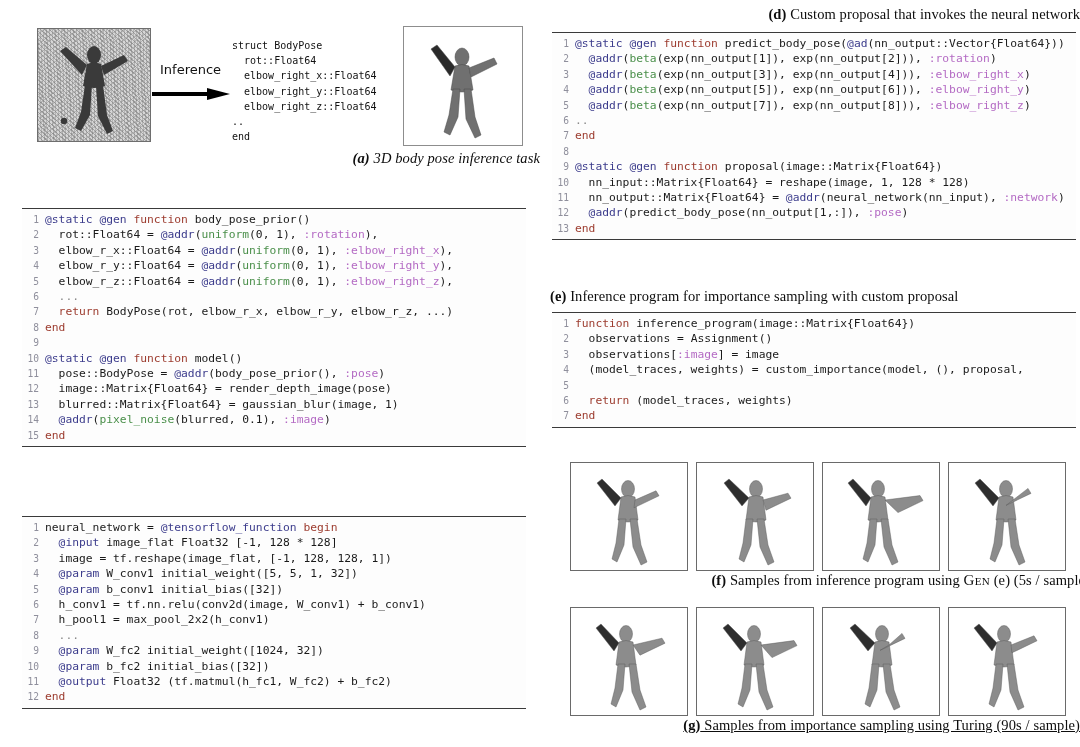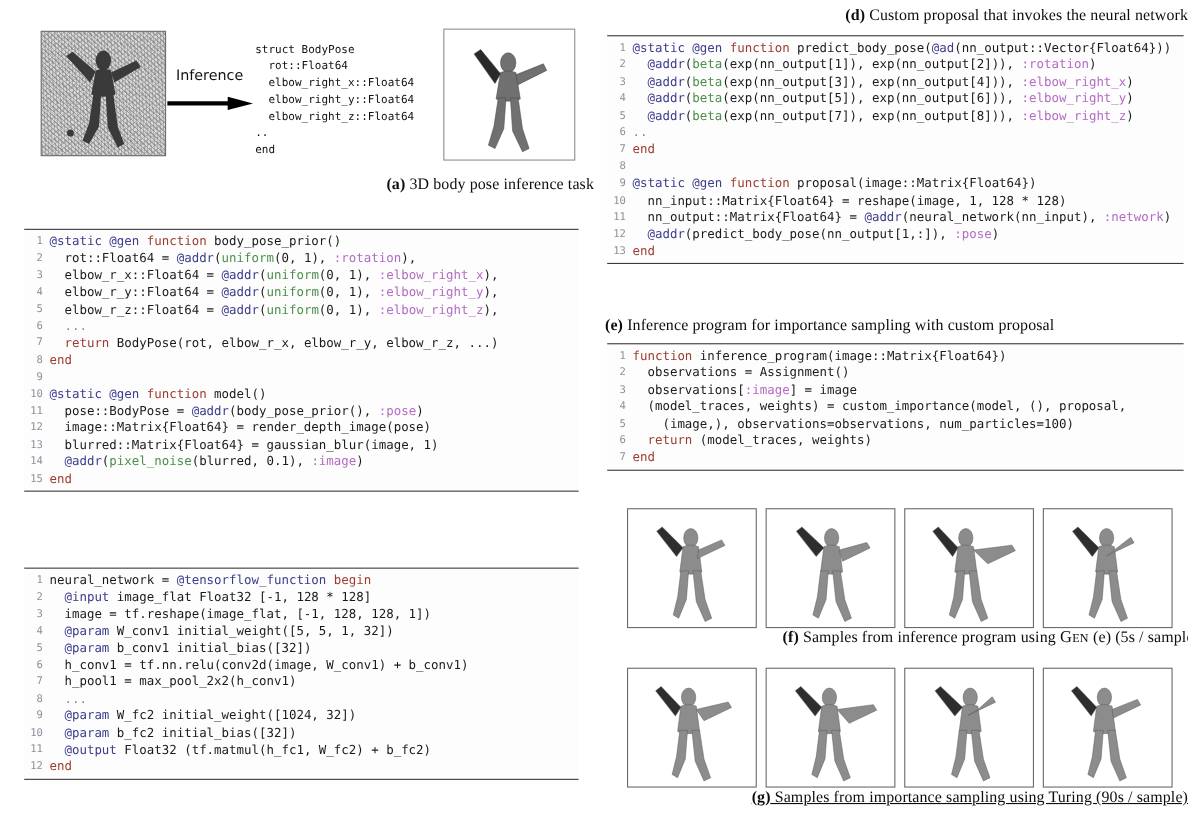--- a/index.html
+++ b/index.html
@@ -85,21 +85,21 @@
     position:absolute;left:160px;top:62px;
     font-family:"DejaVu Sans","Liberation Sans",sans-serif;
     font-size:13px;color:#111;
   }
   .arrow{position:absolute;left:152px;top:88px;width:78px;height:12px;}
   .struct-code{
     position:absolute;left:232px;top:38px;
     font-family:"DejaVu Sans Mono","Liberation Mono",monospace;
     font-size:10px;line-height:15.2px;color:#111;white-space:pre;
   }
-  .cap-a{position:absolute;left:0;top:160px;width:540px;}
+  .cap-a{position:absolute;left:0;top:150px;width:540px;font-style:italic;}
 
   
   .cap-b{position:absolute;left:0;top:179px;width:540px;}
   .block-b{position:absolute;left:22px;top:208px;width:504px;}
 
   
   .cap-c{position:absolute;left:0;top:486px;width:540px;}
   .block-c{position:absolute;left:22px;top:516px;width:504px;}
 
   
@@ -235,21 +235,21 @@
     </div>
 
   <div class="cap-e caption">
     <b>(e)</b><span> Inference program for importance sampling with custom proposal</span>
   </div>
   <div class="block-e codeblock">
       <div class="codeline"><span class="lnum">1</span><span class="ctext"><span class="t-kw">function</span><span class="t-plain"> inference_program(image::Matrix{Float64})</span></span></div>
       <div class="codeline"><span class="lnum">2</span><span class="ctext"><span class="t-plain">  observations = </span><span class="t-bold">Assignment</span><span class="t-plain">()</span></span></div>
       <div class="codeline"><span class="lnum">3</span><span class="ctext"><span class="t-plain">  observations[</span><span class="t-sym">:image</span><span class="t-plain">] = image</span></span></div>
       <div class="codeline"><span class="lnum">4</span><span class="ctext"><span class="t-plain">  (model_traces, weights) = </span><span class="t-bold">custom_importance</span><span class="t-plain">(model, (), proposal,</span></span></div>
-      <div class="codeline"><span class="lnum">5</span><span class="ctext"><span class="t-plain">    (image,), observations=observations, num_particles=100)</span></span></div>
+      <div class="codeline"><span class="lnum">5</span></div>
       <div class="codeline"><span class="lnum">6</span><span class="ctext"><span class="t-kw">  return</span><span class="t-plain"> (model_traces, weights)</span></span></div>
       <div class="codeline"><span class="lnum">7</span><span class="ctext"><span class="t-kw">end</span></span></div>
     </div>
 
   <div class="samples grid-f">
       <div class="sample">
         <svg width="114" height="105" viewBox="0 0 114 105">
     <g fill="#8c8c8c" stroke="#5a5a5a" stroke-width="0.45">
       <ellipse cx="57" cy="26" rx="6.5" ry="8.5"></ellipse>
       <path d="M50 34 q7 -3 14 0 l3 23 q-10 4 -20 0 z"></path>

